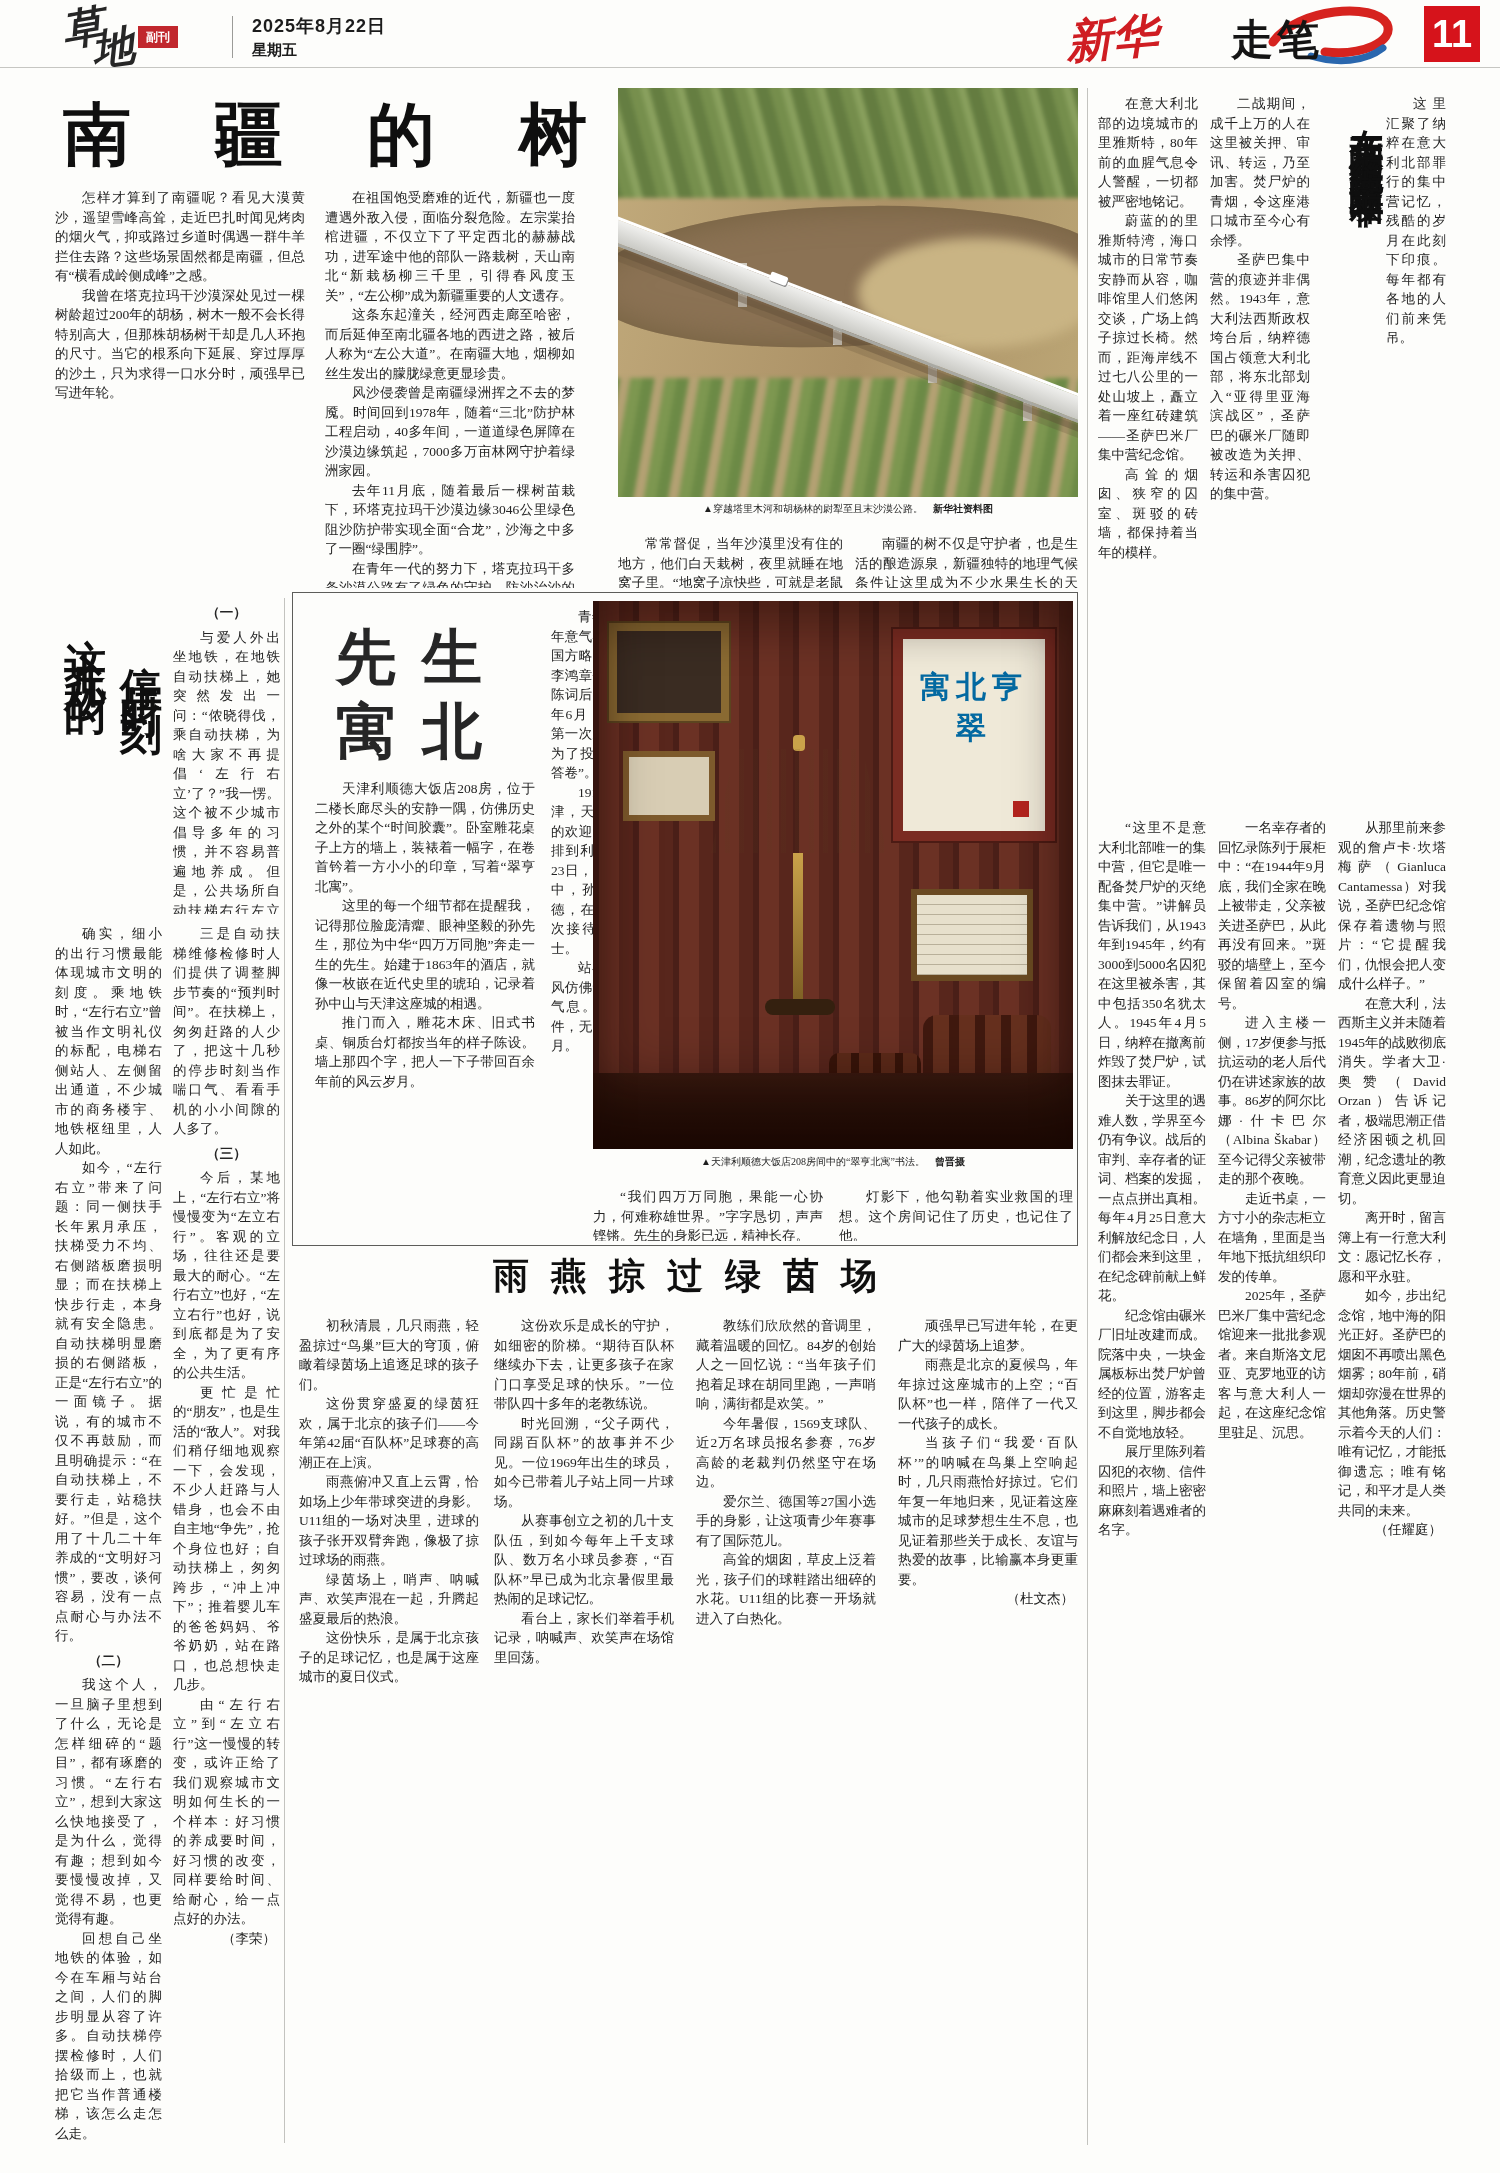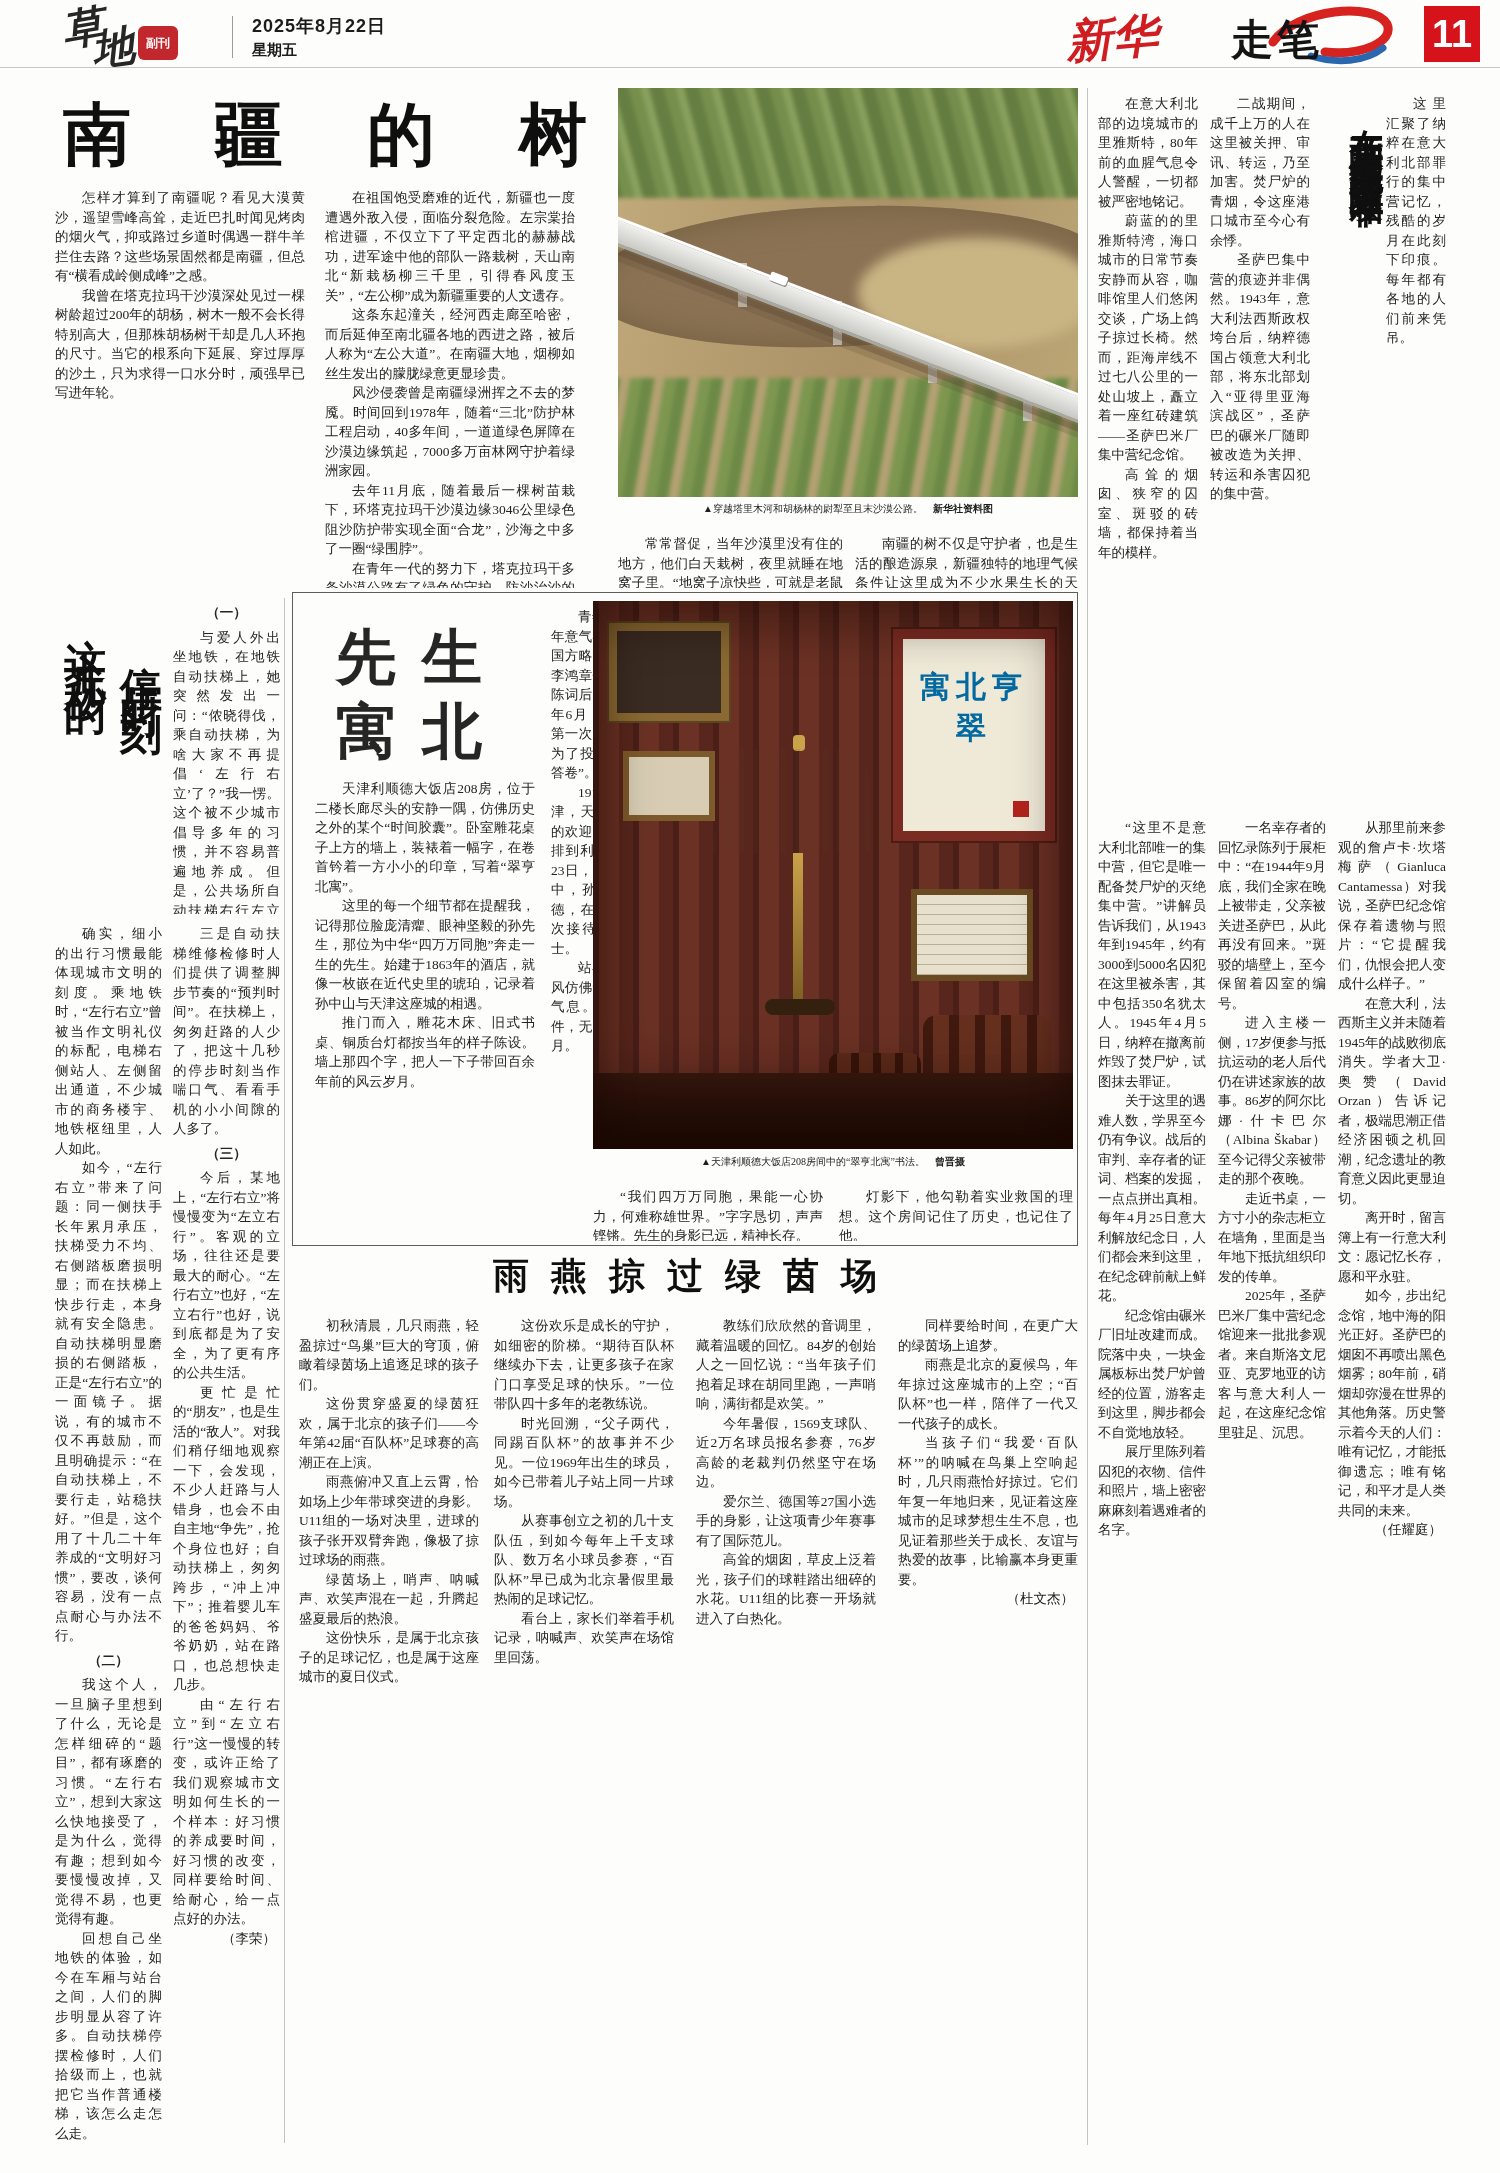--- a/index.html
+++ b/index.html
@@ -4,22 +4,22 @@
 <style>
 *{margin:0;padding:0;box-sizing:border-box}
 html,body{width:1500px;height:2173px}
 body{background:#ececea;font-family:"Liberation Serif","DejaVu Serif",serif;color:#262626}
 #page{position:absolute;left:0;top:0;width:1500px;height:2173px;background:#fdfdfb;overflow:hidden}
 
 #masthead{position:absolute;left:0;top:0;width:1500px;height:66px;background:#fdfdfb}
 .mast-logo{position:absolute;left:62px;top:4px;width:150px;height:60px;font-weight:900;font-style:italic}
 .mast-logo .ch1{position:absolute;left:0;top:-4px;font-size:42px;transform:rotate(-10deg)}
 .mast-logo .ch2{position:absolute;left:30px;top:16px;font-size:42px;transform:rotate(-8deg)}
-.mast-badge{position:absolute;left:138px;top:26px;width:40px;height:34px;background:#c1272d;color:#fff;
-  font-family:"Liberation Sans",sans-serif;font-size:12px;font-weight:700;display:flex;align-items:center;justify-content:center;border-radius:6px}
+.mast-badge{position:absolute;left:138px;top:26px;width:40px;height:22px;background:#c1272d;color:#fff;
+  font-family:"Liberation Sans",sans-serif;font-size:12px;font-weight:700;display:flex;align-items:center;justify-content:center;border-radius:0}
 .mast-divider{position:absolute;left:232px;top:16px;width:1px;height:42px;background:#9b9b98}
 .mast-date{position:absolute;left:252px;top:14px;font-family:"Liberation Sans",sans-serif;font-weight:700;color:#1c1c1c}
 .mast-date .d1{font-size:18px;letter-spacing:1px}
 .mast-date .d2{font-size:15px;margin-top:3px}
 #brand{position:absolute;right:12px;top:2px;height:64px;width:500px}
 .brand-swoosh{position:absolute;right:85px;top:0}
 .brand-red{position:absolute;right:330px;top:6px;font-size:46px;font-weight:900;font-style:italic;color:#cf1d22;transform:rotate(-5deg)}
 .brand-black{position:absolute;right:165px;top:10px;font-size:42px;font-weight:900;color:#141414;letter-spacing:4px}
 .page-box{position:absolute;right:8px;top:4px;width:56px;height:56px;background:#d6131b;color:#fff;
   font-family:"Liberation Sans",sans-serif;font-size:38px;font-weight:700;display:flex;align-items:center;justify-content:center}
@@ -241,21 +241,21 @@
         <p>从赛事创立之初的几十支队伍，到如今每年上千支球队、数万名小球员参赛，“百队杯”早已成为北京暑假里最热闹的足球记忆。</p>
         <p>看台上，家长们举着手机记录，呐喊声、欢笑声在场馆里回荡。</p>
       </div>
     <div class="col" style="left:404px;top:64px;width:180px;height:825px">
         <p>教练们欣欣然的音调里，藏着温暖的回忆。84岁的创始人之一回忆说：“当年孩子们抱着足球在胡同里跑，一声哨响，满街都是欢笑。”</p>
         <p>今年暑假，1569支球队、近2万名球员报名参赛，76岁高龄的老裁判仍然坚守在场边。</p>
         <p>爱尔兰、德国等27国小选手的身影，让这项青少年赛事有了国际范儿。</p>
         <p>高耸的烟囱，草皮上泛着光，孩子们的球鞋踏出细碎的水花。U11组的比赛一开场就进入了白热化。</p>
       </div>
     <div class="col" style="left:606px;top:64px;width:180px;height:825px">
-        <p>同样要给时间，在更广大的绿茵场上追梦。</p>
+        <p>顽强早已写进年轮，在更广大的绿茵场上追梦。</p>
         <p>雨燕是北京的夏候鸟，年年掠过这座城市的上空；“百队杯”也一样，陪伴了一代又一代孩子的成长。</p>
         <p>当孩子们“我爱‘百队杯’”的呐喊在鸟巢上空响起时，几只雨燕恰好掠过。它们年复一年地归来，见证着这座城市的足球梦想生生不息，也见证着那些关于成长、友谊与热爱的故事，比输赢本身更重要。</p>
         <p class="byline">（杜文杰）</p>
       </div>
   </div>
 
   <div id="italy">
     <div class="col" style="left:0;top:6px;width:100px;height:714px">
         <p>在意大利北部的边境城市的里雅斯特，80年前的血腥气息令人警醒，一切都被严密地铭记。</p>
         <p>蔚蓝的的里雅斯特湾，海口城市的日常节奏安静而从容，咖啡馆里人们悠闲交谈，广场上鸽子掠过长椅。然而，距海岸线不过七八公里的一处山坡上，矗立着一座红砖建筑——圣萨巴米厂集中营纪念馆。</p>

